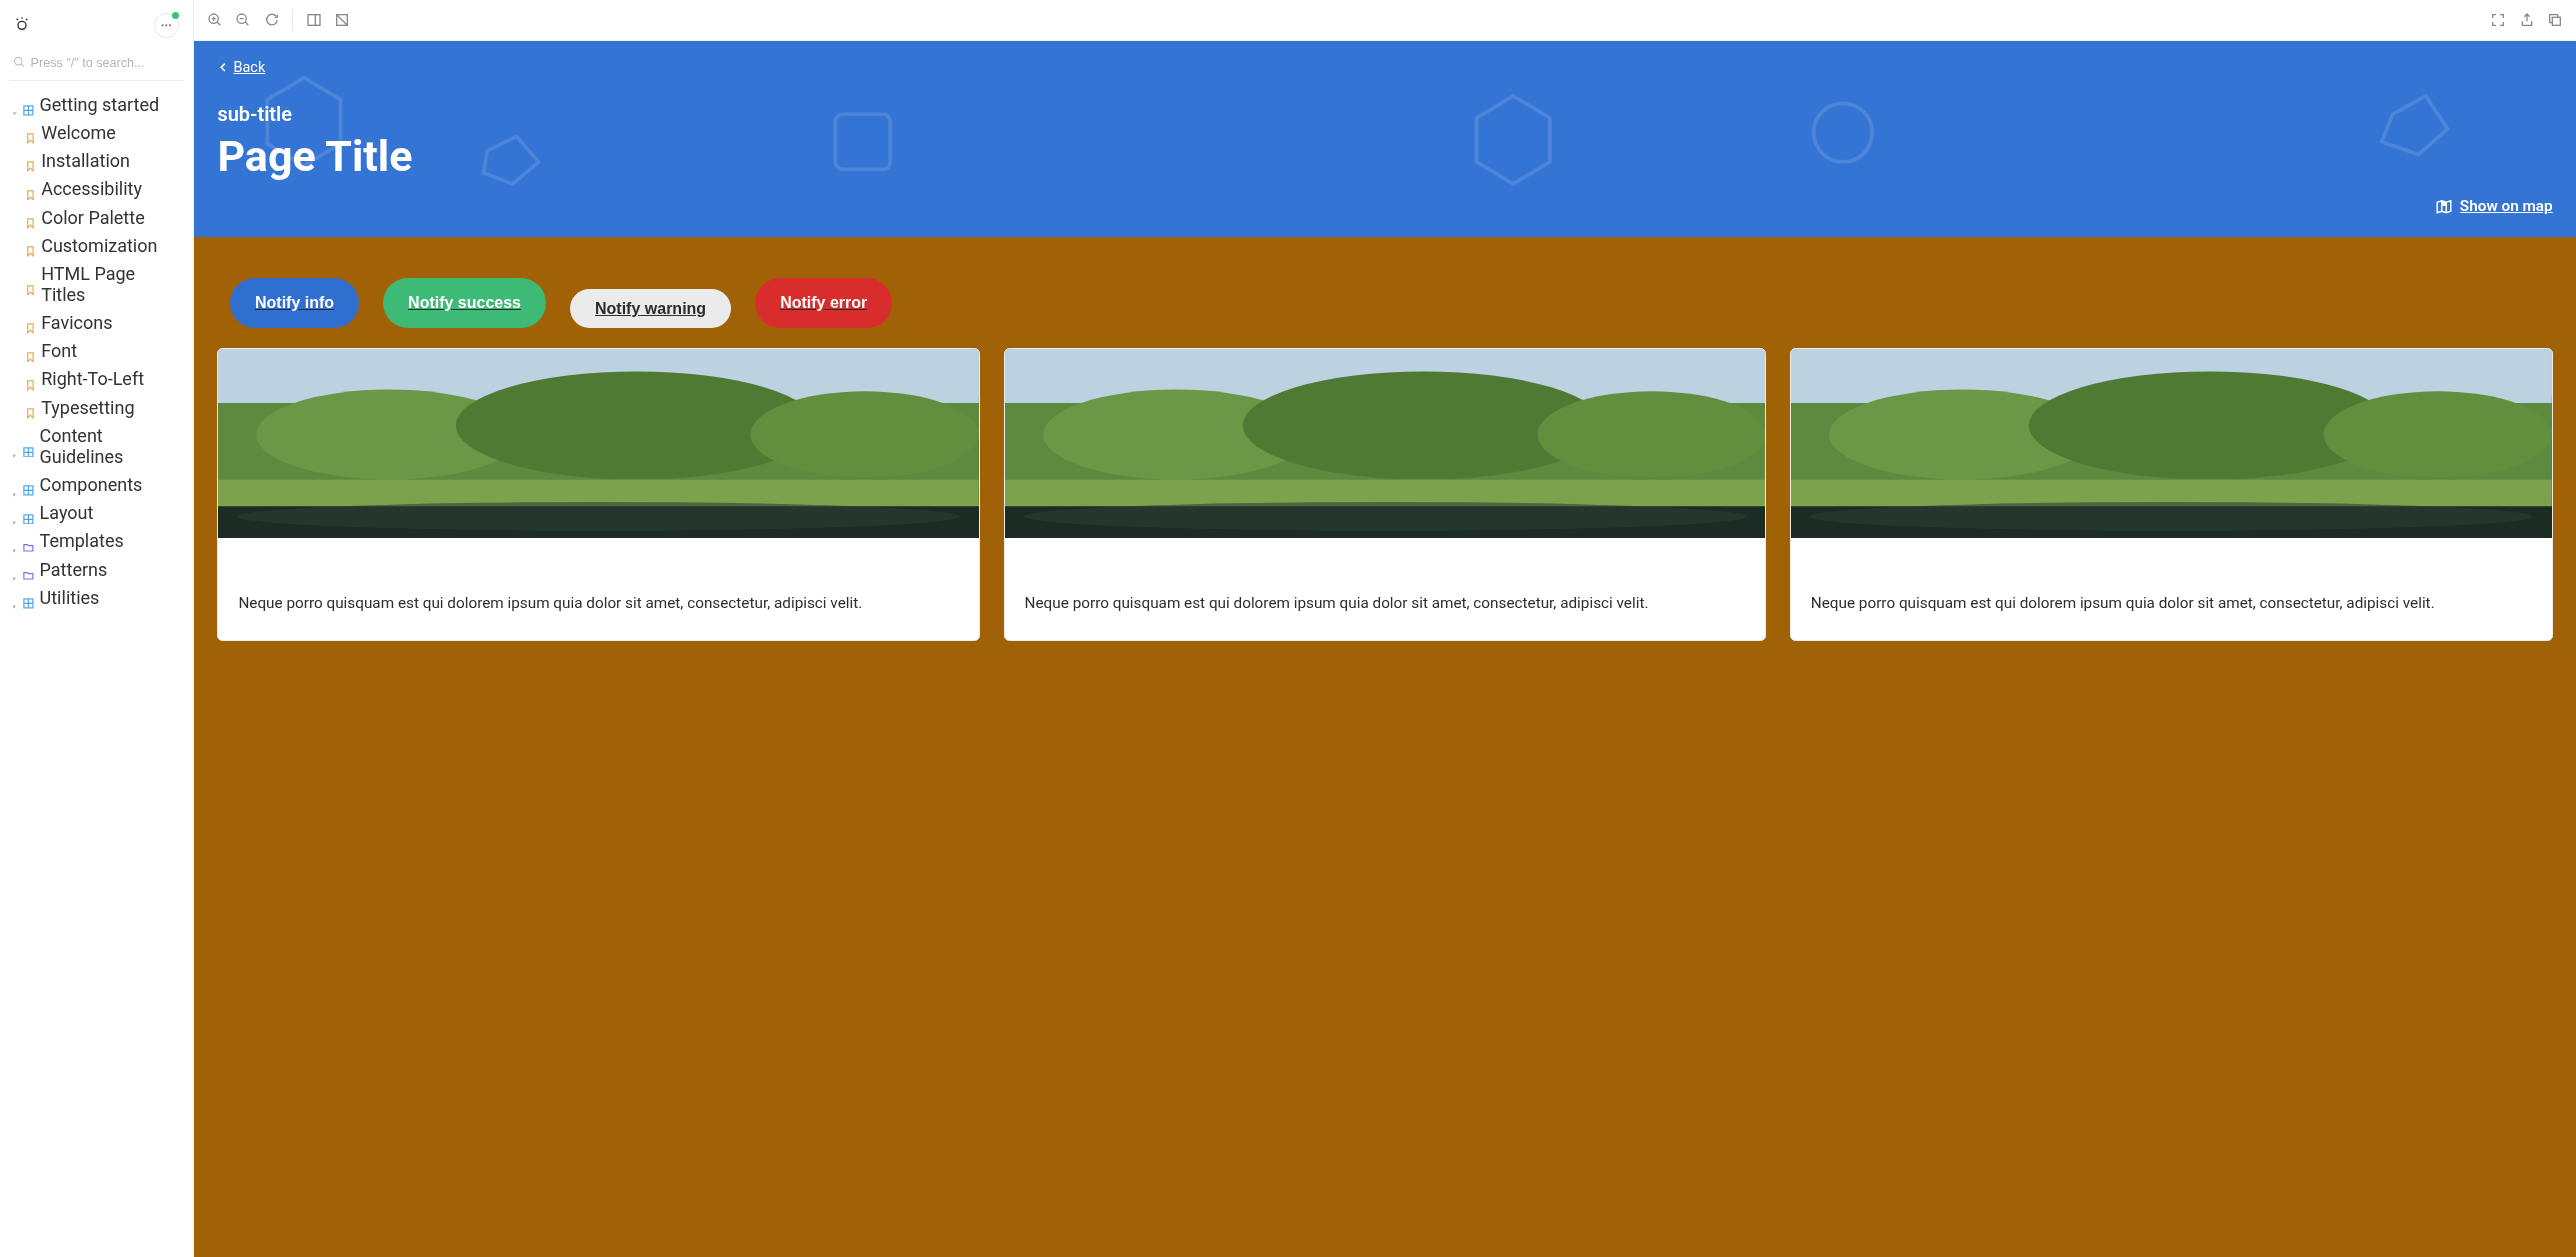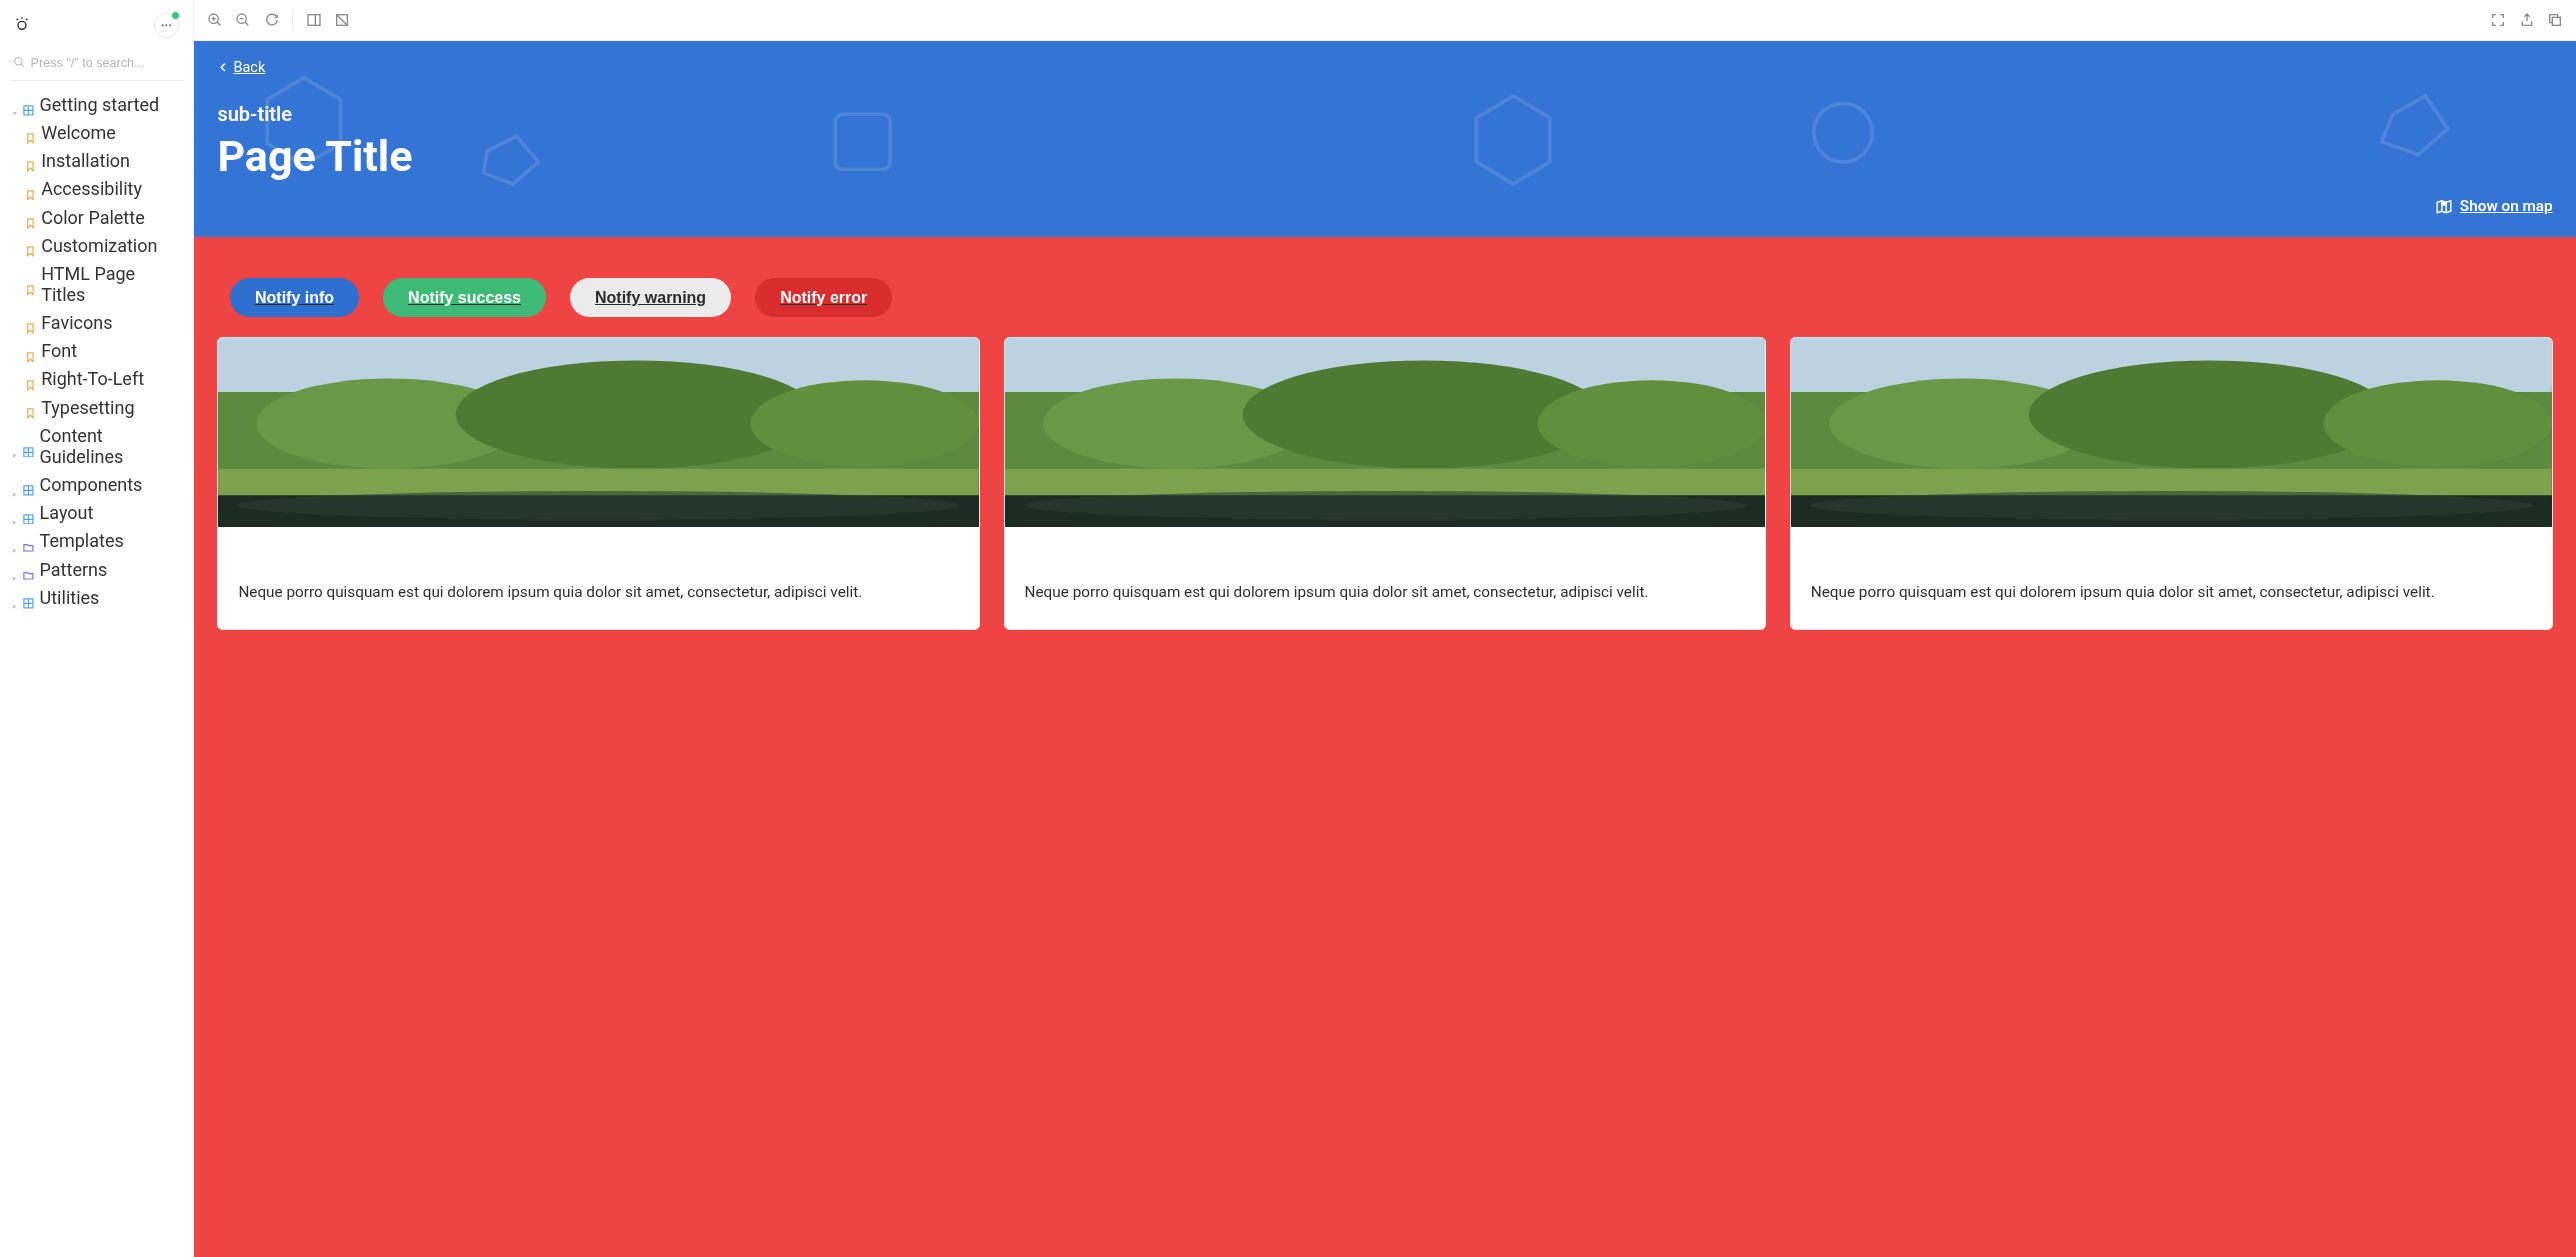--- a/index.html
+++ b/index.html
@@ -84,21 +84,21 @@
     display: flex;
     align-items: center;
     justify-content: space-between;
     padding: 0 12.6px;
     border-bottom: 0.9px solid #f2f2f2;
     color: #8a8a8a;
   }
   .toolbar-left, .toolbar-right { display: flex; align-items: center; gap: 12.6px; }
   .tb-btn { width: 16px; height: 16px; cursor: pointer; display: flex; align-items: center; justify-content: center; }
   .tb-sep { width: 0.9px; height: 20px; background: #e8e8e8; }
-  .canvas { flex: 1; overflow: auto; background: #ef4444; }
+  .canvas { flex: 1; overflow: auto; background: #a16207; }
   .hero {
     background: #3474d4;
     color: #fff;
     padding: 18px 23.4px 21.6px 23.4px;
     position: relative;
     overflow: hidden;
   }
   .hero-bg {
     position: absolute; inset: 0;
     opacity: 0.12;
@@ -125,21 +125,21 @@
   .notify-row { display: flex; gap: 24px; margin-bottom: 20px; padding-left: 12.6px; text-decoration: underline; }
   .pill {
     padding: 10.8px 25px;
     border-radius: 900px;
     font-size: 16px; font-weight: 600;
     cursor: pointer;
     border: none;
   }
   .pill.info { background: #2f6fcf; color: #fff; }
   .pill.success { background: #3dba75; color: #fff; }
-  .pill.warning { background: #ebebeb; color: #2b2b2b; }
+  .pill.warning { background: #ebebeb; color: #2b2b2b; margin-top: 11px; }
   .pill.error { background: #d92d2d; color: #fff; }
   .cards { display: flex; gap: 23.4px; }
   .card {
     flex: 1;
     border: 0.9px solid #ebebeb;
     border-radius: 5.4px;
     overflow: hidden;
     background: #fff;
   }
   .card-img {

